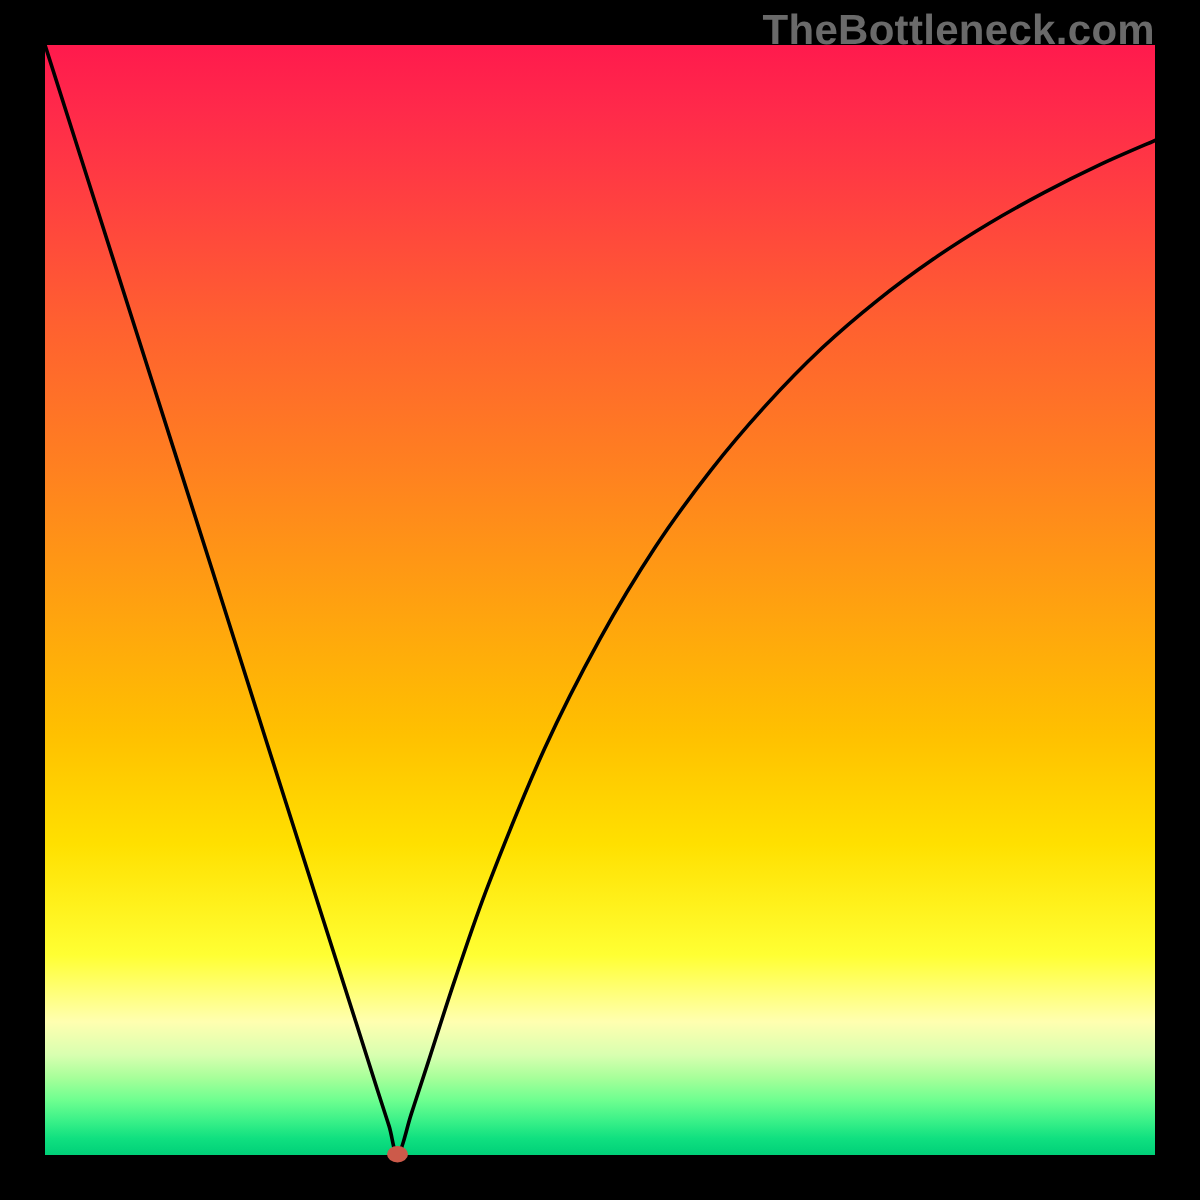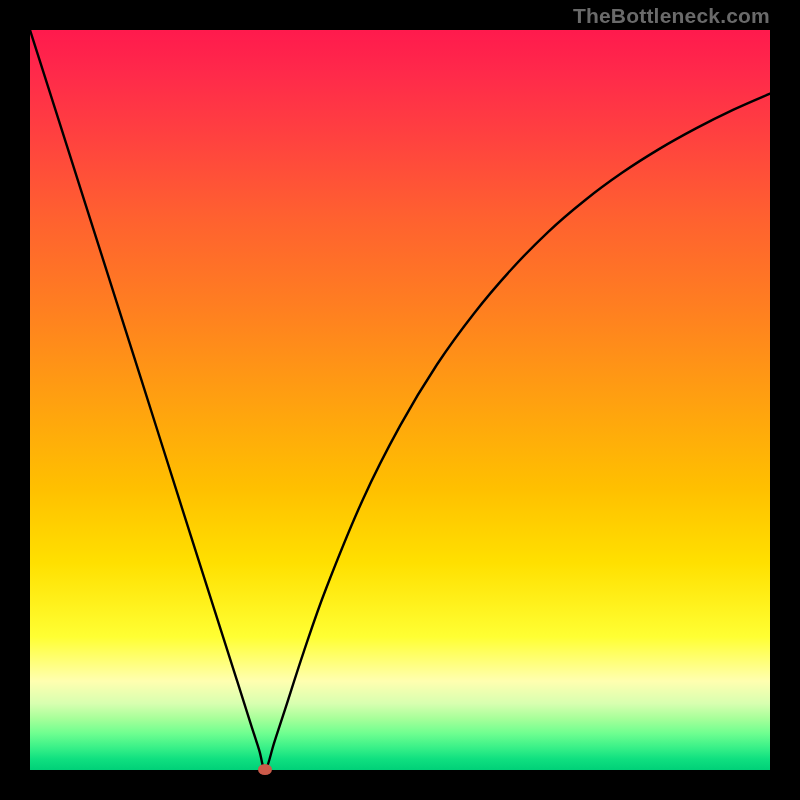--- a/index.html
+++ b/index.html
@@ -41,21 +41,21 @@
       #38f088 97%,
       #10e080 98.5%,
       #00d078 100%
     );
   }
   .attribution {
     position: absolute;
     top: 4px;
     right: 30px;
     font-family: Arial, Helvetica, sans-serif;
-    font-size: 21px;
+    font-size: 28px;
     font-weight: 600;
     color: #6a6a6a;
     letter-spacing: 0.2px;
   }
   svg.curve {
     position: absolute;
     left: 30px;
     top: 30px;
     width: 740px;
     height: 740px;

